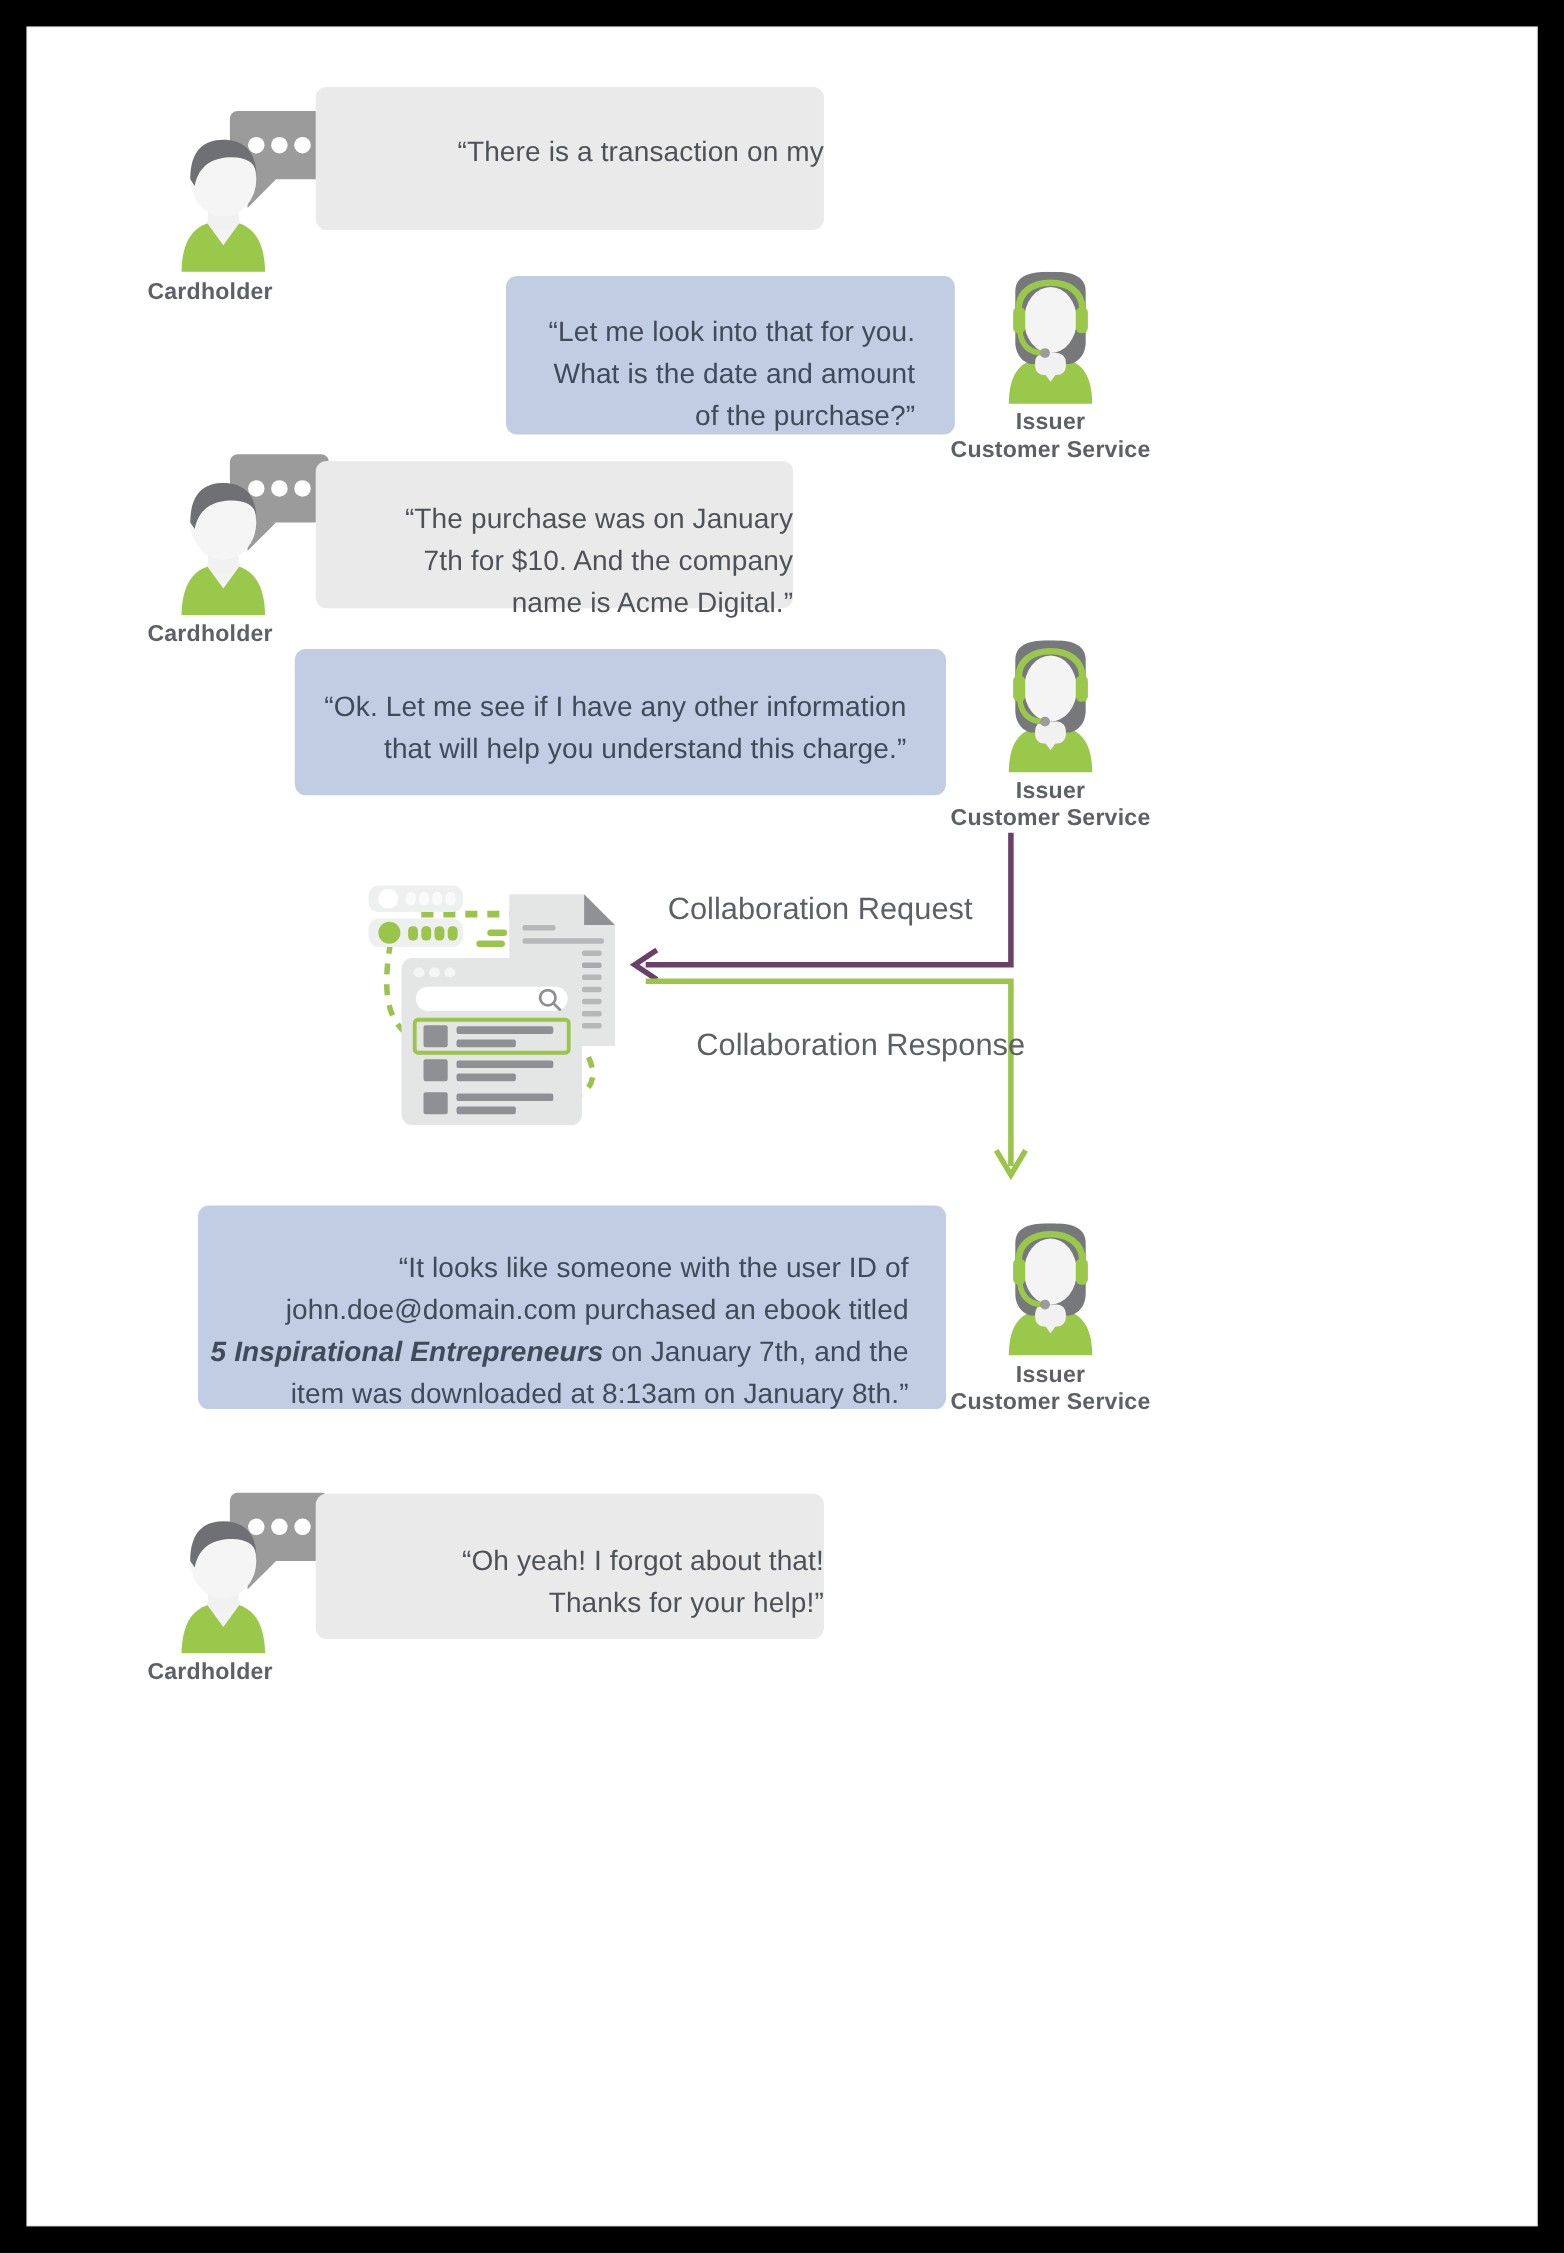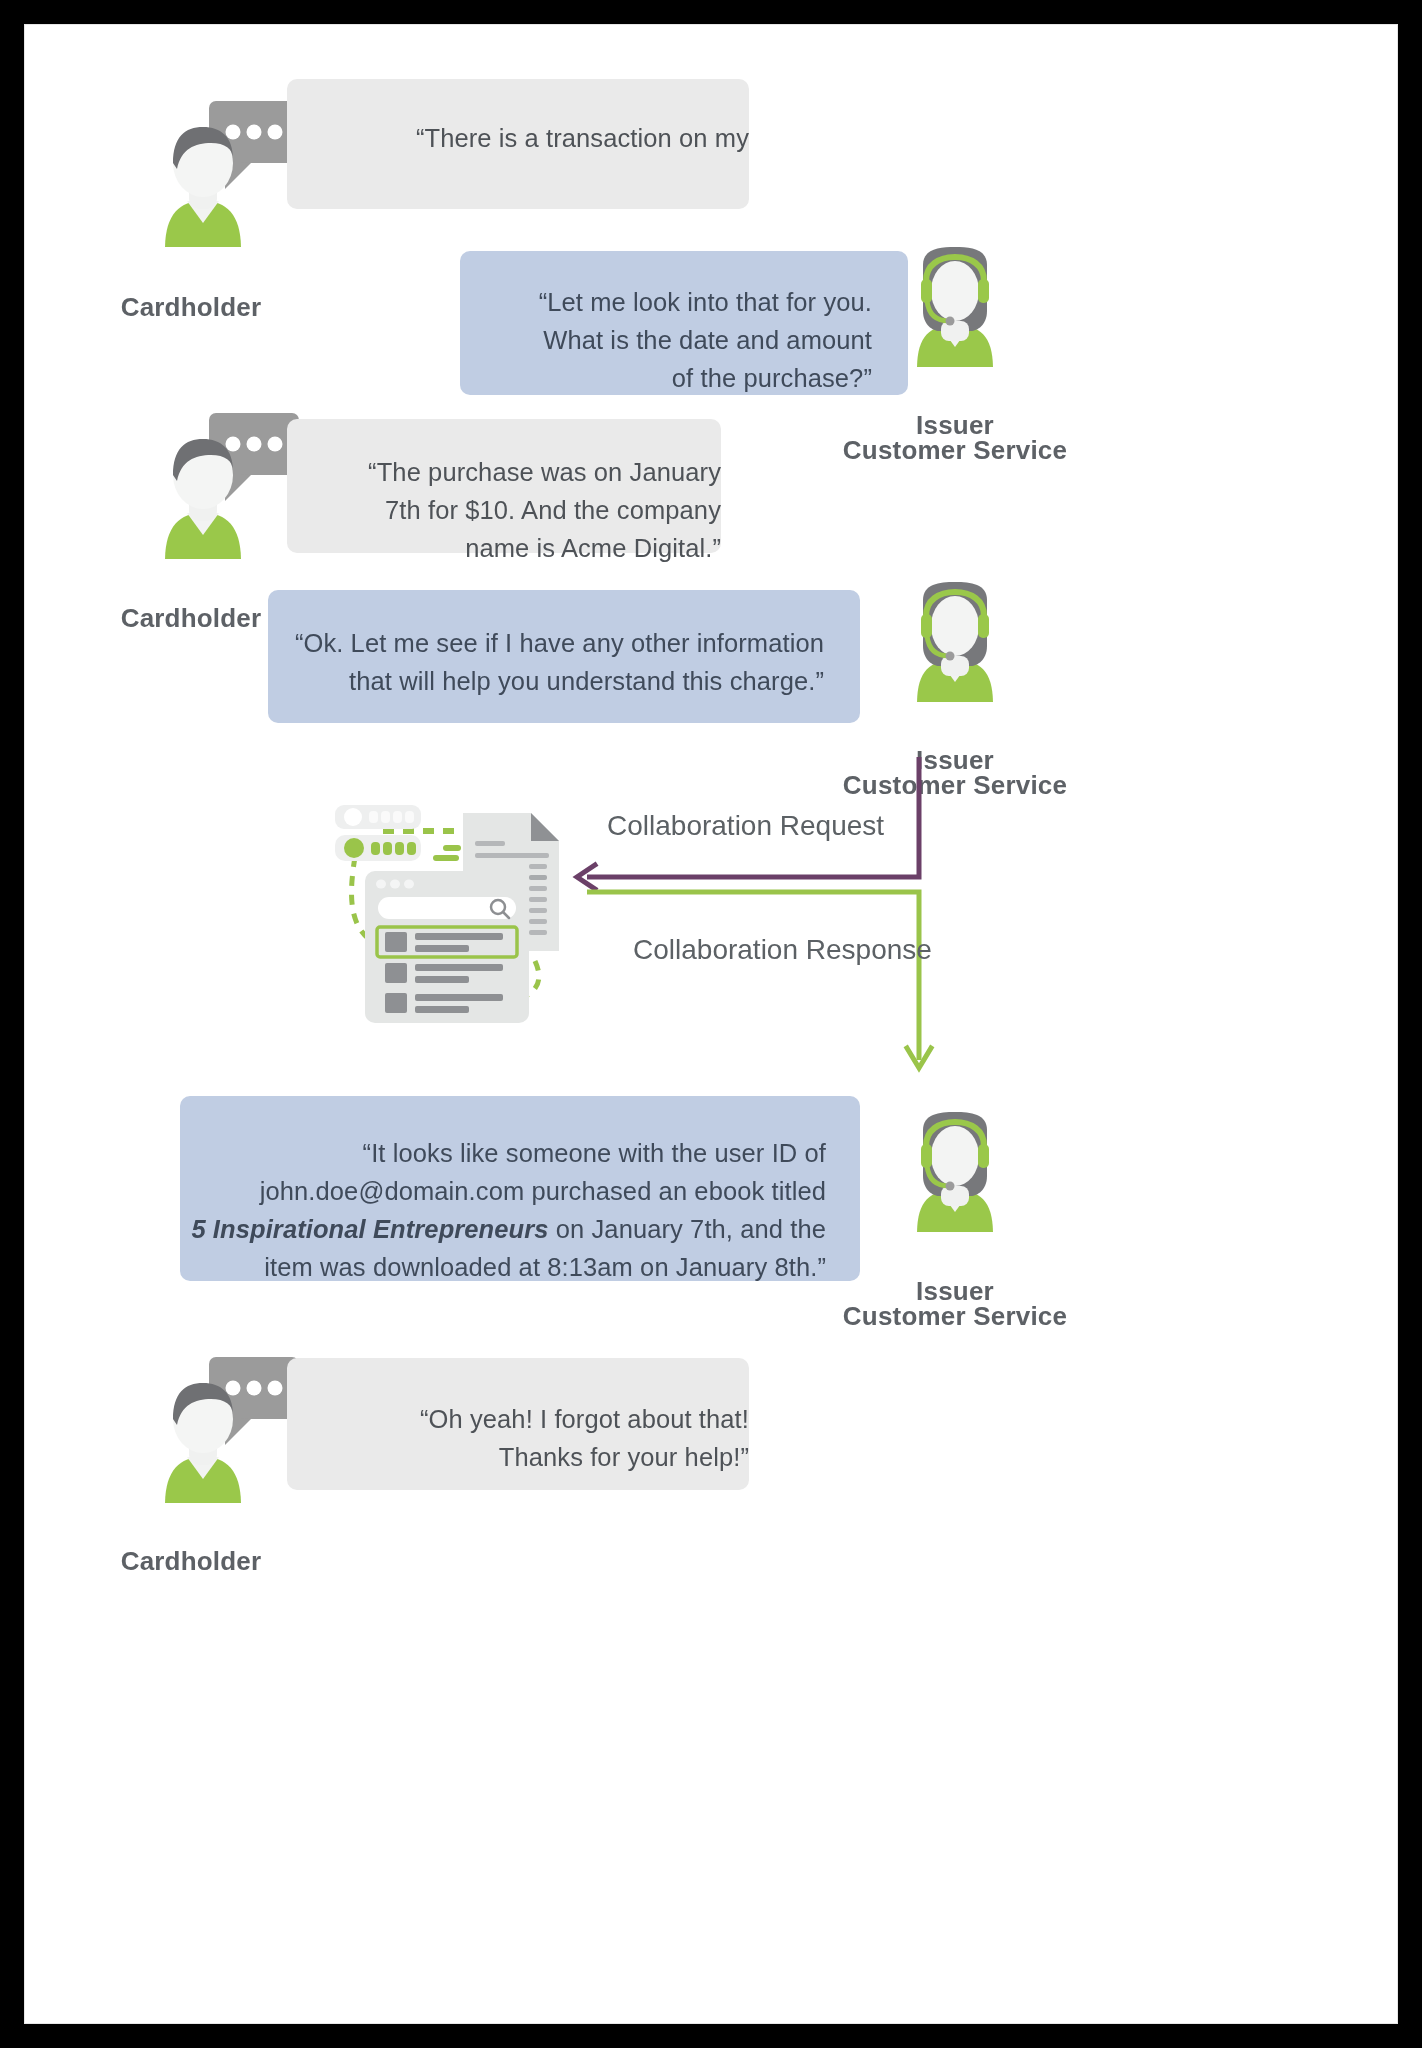--- a/index.html
+++ b/index.html
@@ -52,26 +52,25 @@
     text-align: right;
   }
   .bubble .line { display: block; white-space: nowrap; }
   .bubble .italic { font-style: italic; font-weight: bold; }
 
   
   .role-label {
     position: absolute;
     text-align: center;
     color: #5d6166;
-    font-size: 26px;
+    font-size: 21px;
     line-height: 25px;
     font-weight: 600;
     letter-spacing: .2px;
     white-space: pre-line;
-    margin-top: 42px;
   }
 
   
   .avatar {
     position: absolute;
   }
 
   
   .flow-label {
     position: absolute;
@@ -110,21 +109,21 @@
         <path d="M52 66 C52 40 64 30 82 30 C100 30 112 40 112 62 C112 52 104 46 90 46 C74 46 60 52 56 72 Z" fill="#6f7073"></path>
       </g>
     </svg>
   </div>
   <div class="role-label" style="left:56px; top:228px; width:220px;">Cardholder</div>
 
   <div class="bubble gray" style="left:262px; top:54px; width:462px; height:130px; padding:40px 0 0 40px;">
     <span class="line">“There is a transaction on my</span>
   </div>
 
-  <div class="bubble blue" style="left:435px; top:226px; width:448px; height:144px; padding:32px 36px 0 10px;">
+  <div class="bubble blue" style="left:435px; top:226px; width:408px; height:144px; padding:32px 36px 0 10px;">
     <span class="line">“Let me look into that for you.</span>
     <span class="line">What is the date and amount</span>
     <span class="line">of the purchase?”</span>
   </div>
 
   <div class="avatar" style="left:870px; top:222px; width:120px; height:120px;">
     <svg width="120" height="120" viewBox="0 0 120 120">
       <g>
         <path d="M22 122 C22 90 34 78 60 78 C86 78 98 90 98 122 Z" fill="#9ac84a"></path>
         <path d="M44 78 L60 100 L76 78 Z" fill="#f2f3f2"></path>

